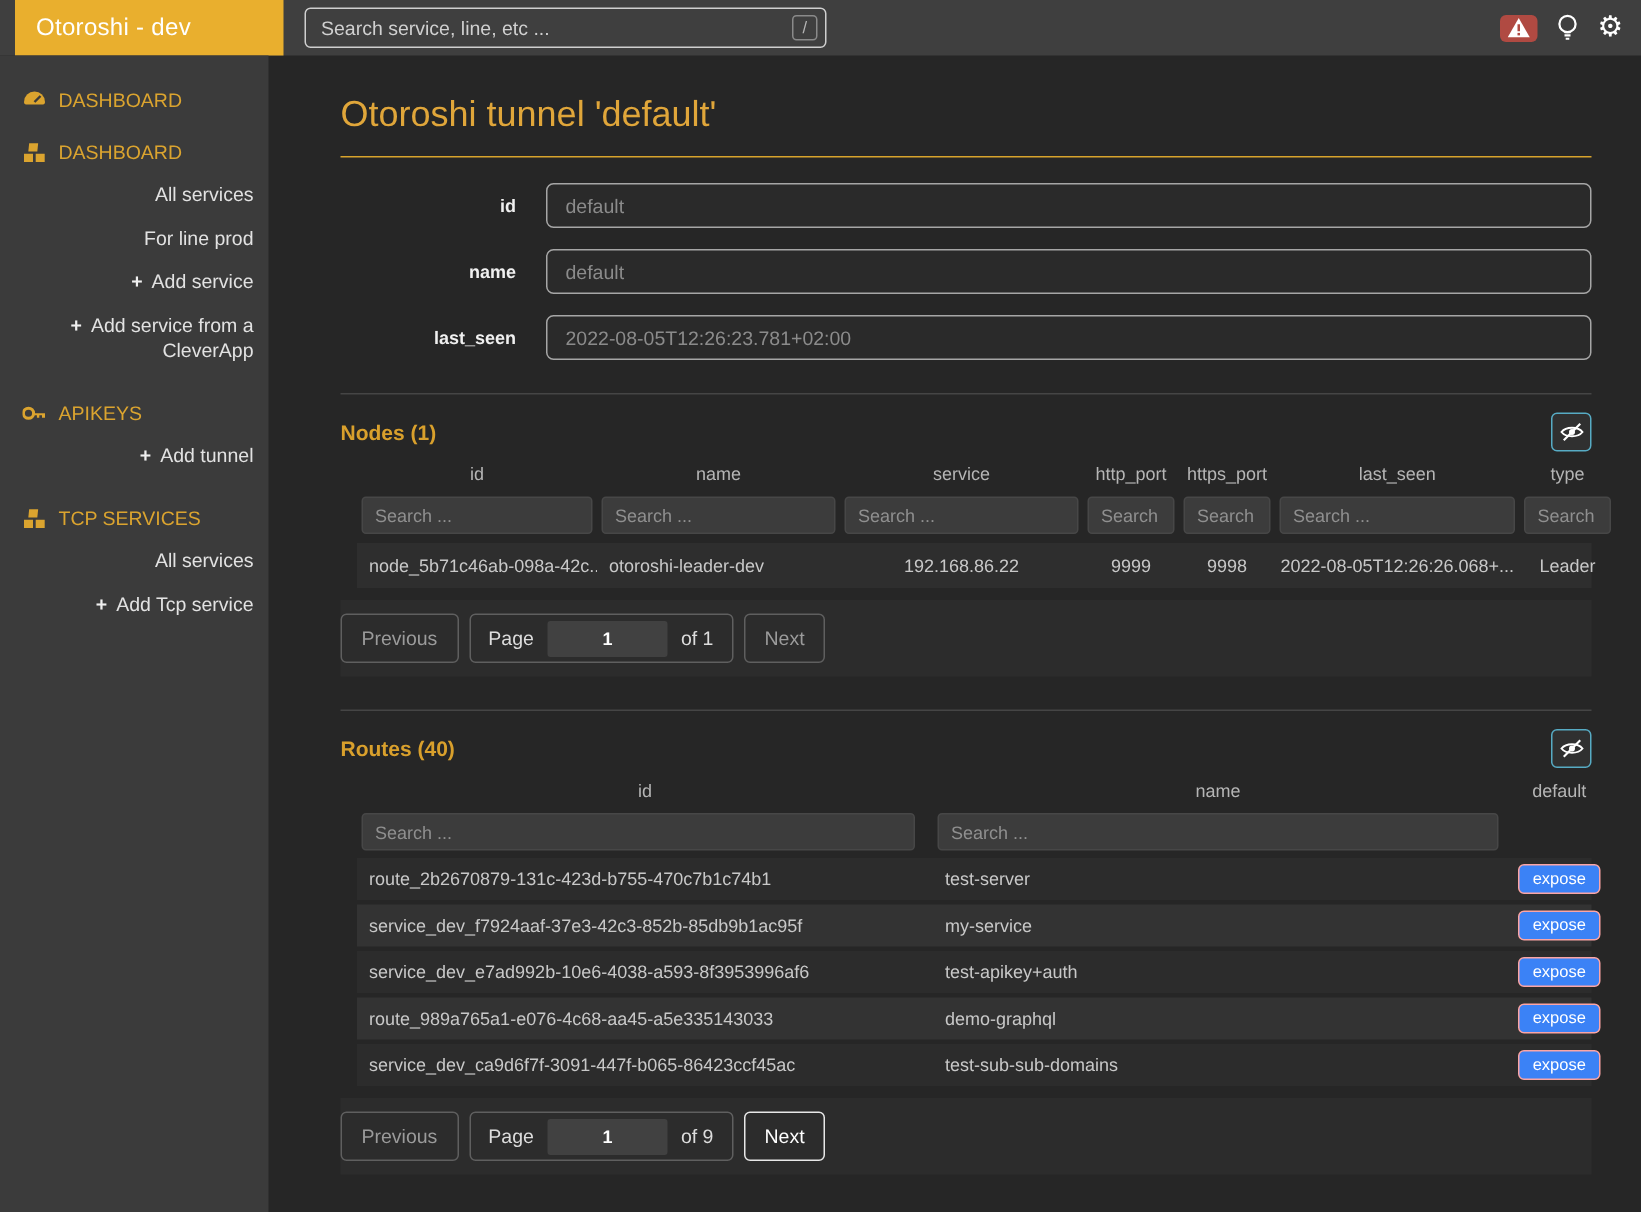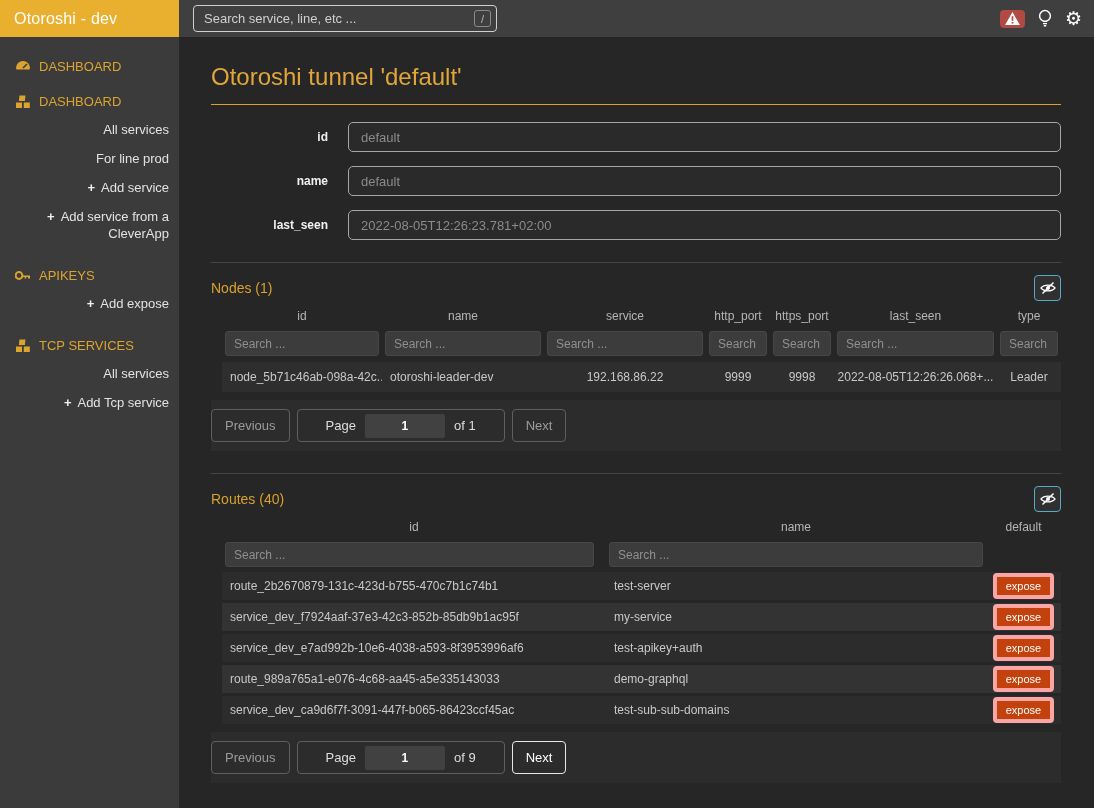--- a/index.html
+++ b/index.html
@@ -1,85 +1,85 @@
 <!DOCTYPE html>
 <html><head>
 <meta charset="utf-8">
 <style>
   * { margin:0; padding:0; box-sizing:border-box; }
   html,body { width:1094px; height:808px; overflow:hidden; }
   body { font-family:"Liberation Sans", sans-serif; background:#262626; color:#ccc; }
 
   
-  .topbar { display:flex; align-items:center; height:37px; background:#3f3f3f; }
+  .topbar { display:flex; align-items:center; height:37px; background:#3f3f3f;padding-left:10px; }
   .brand { width:179px; height:37px; background:#e9af2e; color:#fff; font-size:16px;
            display:flex; align-items:center; padding-left:14px; letter-spacing:.2px; }
-  .searchbox { margin-left:14px; width:304px; height:27px; border:1px solid #cfcfcf; border-radius:4px;
+  .searchbox { margin-left:14px; width:348px; height:27px; border:1px solid #cfcfcf; border-radius:4px;
                display:flex; align-items:center; background:transparent; padding:0 5px 0 10px; }
   .searchbox input { flex:1; background:transparent; border:none; outline:none; color:#ddd; font-size:13px; }
   .searchbox input::placeholder { color:#d0d0d0; }
   .kbd-hint { width:17px; height:17px; border:1px solid #8a8a8a; border-radius:3px; color:#b5b5b5;
               font-size:11px; display:flex; align-items:center; justify-content:center; }
   .top-icons { margin-left:auto; display:flex; align-items:center; gap:13px; padding-right:12px; }
   .alert-btn { width:25px; height:18px; background:#b04a42; border:none; border-radius:4px;
                display:flex; align-items:center; justify-content:center; cursor:pointer; }
   .icon-btn { background:none; border:none; cursor:pointer; display:flex; align-items:center; justify-content:center; }
   .gear-glyph { color:#fff; font-size:19px; font-family:"DejaVu Sans", sans-serif; line-height:1; }
 
   
-  .layout { display:flex; height:771px; }
+  .layout { display:flex; height:771px;gap:16px; }
   .sidebar { width:179px; background:#3b3b3b; padding:22px 10px 0 15px; flex-shrink:0; }
   .side-section { margin-bottom:20px; }
   .side-head { display:flex; align-items:center; gap:8px; color:#dba42f; font-size:13px; cursor:pointer; margin-bottom:6px; }
   .side-head svg { flex-shrink:0; }
   .side-item { color:#e2e2e2; font-size:13px; padding:6px 0 6px 11px; cursor:pointer; line-height:17px;text-align:right; }
   .side-item .plus { font-weight:bold; color:#f0f0f0; margin-right:6px; font-size:13px; }
 
   .main { flex:1; padding:20px 33px 0 32px; overflow:hidden; }
 
   
   .page-title { color:#e0a63a; font-size:24px; font-weight:500; margin:6px 0 0; }
   .title-rule { border:none; border-bottom:1px solid #d8a32c; margin:13px 0 17px; }
   .form-row { display:flex; align-items:center; margin-bottom:14px; }
   .form-row label { width:137px; text-align:right; font-size:12px; font-weight:bold; color:#f0f0f0; padding-right:20px; }
   .form-row input { flex:1; height:30px; background:#2a2a2a; border:1px solid #a6a6a6; border-radius:5px;
                     color:#8b8b8b; font-size:13px; padding:0 12px; outline:none; }
 
   
   .section { border-top:1px solid #454545; margin-top:22px; padding-top:12px; }
   .section-head { display:flex; align-items:center; justify-content:space-between; }
-  .section-title { color:#d9a02c; font-size:14px; font-weight:normal; }
+  .section-title { color:#d9a02c; font-size:14px; font-weight:bold; }
   .eye-btn { width:27px; height:26px; border:1px solid #57abc4; border-radius:4px; background:#303030;
              display:flex; align-items:center; justify-content:center; cursor:pointer; }
 
   .grid-head { color:#b5b5b5; font-size:12px; text-align:center; padding:8px 0 6px; }
   .nodes-grid { display:grid; grid-template-columns:160px 162px 162px 64px 64px 163px 64px; margin-left:11px; }
   .routes-grid { display:grid; grid-template-columns:384px 380px 75px; margin-left:11px; }
   .cell-search { padding:2px 3px; }
   .cell-search input { width:100%; height:25px; background:#3c3c3c; border:1px solid #474747; border-radius:3px;
                        color:#bbb; font-size:12px; padding:0 8px; outline:none; }
   .cell-search input::placeholder { color:#8f8f8f; }
   .data-row { background:#2e2e2e; margin-top:4px; }
   .data-row > div { font-size:12px; color:#c8c8c8; height:30px; display:flex; align-items:center;
                     justify-content:center; overflow:hidden; white-space:nowrap; }
   .data-row > div.left { justify-content:flex-start; padding-left:8px; }
   .route-row { margin-top:3px; }
   .route-row.odd { background:#2c2c2c; }
   .route-row.even { background:#333333; }
   .route-row > div { height:28px; }
-  .expose-btn { border:4px solid #fca5a5; border-radius:4px; background:#c2410c; color:#fff;
+  .expose-btn { border:1px solid #fca5a5; border-radius:4px; background:#3b82f6; color:#fff;
                 font-size:11px; padding:3px 9px; cursor:pointer; }
 
   
   .pag-band { background:#2c2c2c; margin-top:8px; padding:9px 0; display:flex; gap:7px; }
   .pag-btn { border:1px solid #5f5f5f; border-radius:4px; background:transparent; color:#9b9b9b;
              font-size:13px; padding:8px 13px; cursor:pointer; }
   .pag-btn.bright { border-color:#e8e8e8; color:#fff; }
   .page-group { border:1px solid #5f5f5f; border-radius:4px; display:flex; align-items:center;
-                gap:9px; padding:0 28px; color:#ddd; font-size:13px; }
+                gap:9px; padding:0 12px; color:#ddd; font-size:13px; }
   .page-group input { width:80px; height:24px; background:#414141; border:none; border-radius:2px;
                       color:#fff; font-size:12px; font-weight:bold; text-align:center; outline:none; }
 </style>
 </head>
 <body>
 
 <div class="topbar">
   <div class="brand">Otoroshi - dev</div>
   <div class="searchbox">
     <input type="text" placeholder="Search service, line, etc ..." style="">
@@ -156,21 +156,21 @@
       <div class="side-head">
         <span style="display:flex;">
           <svg width="16" height="13" viewBox="0 0 16 13">
               <circle cx="4" cy="6.5" r="3.4" fill="none" stroke="#dba42f" stroke-width="2"></circle>
               <path d="M7.4 6.5 H15 v3 h-2 v-1.6 h-1.8 v1.6 h-1.6 v-1.6 H7.4 Z" fill="#dba42f"></path>
             </svg>
         </span>
         <span>APIKEYS</span>
       </div>
       <div class="side-item">
-        <span class="plus">+</span><span>Add expose</span>
+        <span class="plus">+</span><span>Add tunnel</span>
       </div>
     </div>
 
     <div class="side-section">
       <div class="side-head">
         <span style="display:flex;">
           <svg width="16" height="14" viewBox="0 0 16 14">
               <g fill="#dba42f">
                 <rect x="4.5" y="0.5" width="6" height="5.5" transform="skewX(-6)"></rect>
                 <rect x="1" y="7.5" width="6" height="5.5"></rect>

